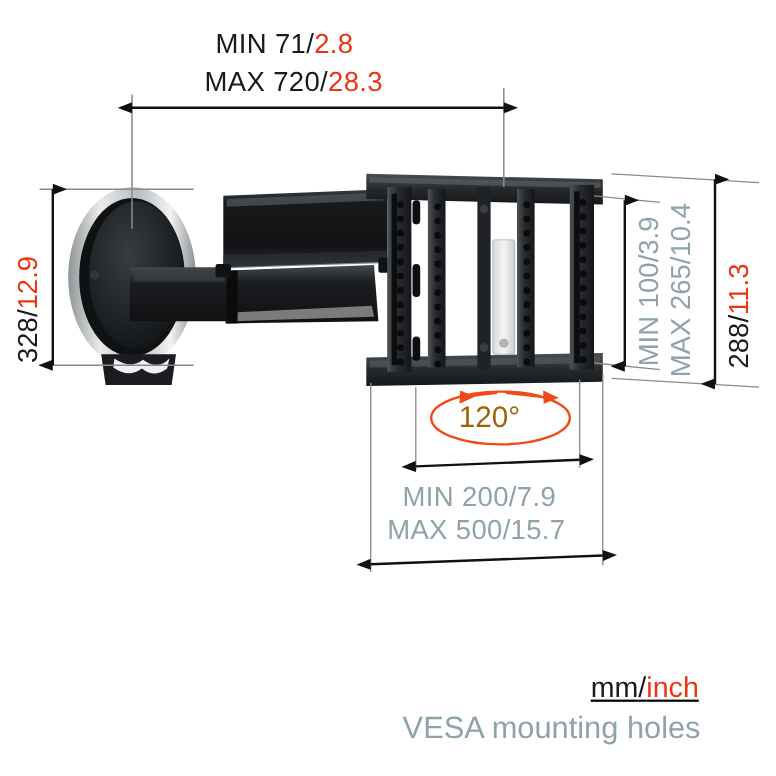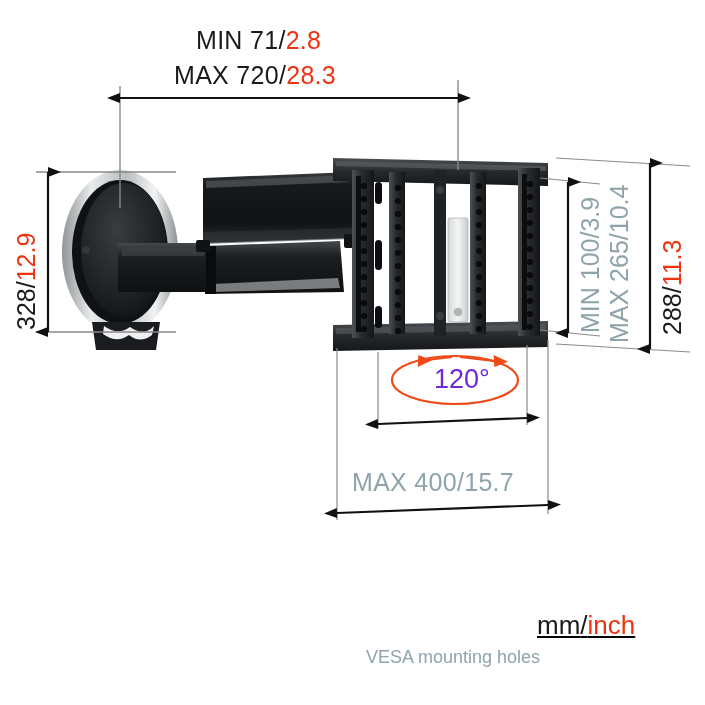--- a/index.html
+++ b/index.html
@@ -9,22 +9,22 @@
   #stage svg{position:absolute;top:0;left:0;}
   .lbl{position:absolute;white-space:nowrap;line-height:1;}
   .blk{color:#1a1a1a;}
   .red{color:#ee3311;}
   .gry{color:#8fa3ab;}
   .d-top{font-size:25px;letter-spacing:.3px;}
   .d-mid{font-size:25px;letter-spacing:.3px;}
   .d-small{font-size:25px;}
   .rot-ccw{transform-origin:0 0;transform:rotate(-90deg);}
   .legend1{font-size:26px;}
-  .legend2{font-size:18px;}
-  .deg{font-size:26px;color:#6d28d9;margin-left:17px;}
+  .legend2{font-size:28px;}
+  .deg{font-size:26px;color:#a16207;}
 </style>
 </head>
 <body>
 
 <div id="stage">
 
   <svg width="705" height="705" viewBox="0 0 705 705">
     <defs>
       <marker id="ahL" markerWidth="14" markerHeight="10" refX="13" refY="5" orient="auto" markerUnits="userSpaceOnUse">
         <path d="M13,0 L0,5 L13,10 Z" fill="#111"></path>
@@ -232,42 +232,43 @@
 
     <line x1="337" y1="348" x2="337" y2="520" stroke="#8a8a8a" stroke-width="1.2"></line>
     <line x1="548" y1="340" x2="548" y2="514" stroke="#8a8a8a" stroke-width="1.2"></line>
     <line x1="337" y1="513" x2="548" y2="505" stroke="#111" stroke-width="2.2" marker-start="url(#ahL)" marker-end="url(#ahR)"></line>
   </svg>
 
   <div class="lbl d-top" style="left:196px;top:28px;">
     <span class="blk">MIN 71</span><span class="blk">/</span><span class="red">2.8</span>
   </div>
 
-  <div class="lbl d-top" style="left:174px;top:63px;">
+  <div class="lbl d-top" style="left:186px;top:63px;">
     <span class="blk">MAX 720</span><span class="blk">/</span><span class="red">28.3</span>
   </div>
 
   <div class="lbl d-small rot-ccw" style="left:14px;top:330px;">
     <span class="blk">328</span><span class="blk">/</span><span class="red">12.9</span>
   </div>
 
   <div class="lbl d-small gry rot-ccw" style="left:578px;top:333px;">MIN 100/3.9</div>
 
   <div class="lbl d-small gry rot-ccw" style="left:607px;top:343px;">MAX 265/10.4</div>
 
   <div class="lbl d-small rot-ccw" style="left:660px;top:335px;">
     <span class="blk">288</span><span class="blk">/</span><span class="red">11.3</span>
   </div>
 
   <div class="lbl deg" style="left:417px;top:366px;font-size:27px;">
     <span>120</span><span>°</span>
   </div>
 
-
-  <div class="lbl d-mid gry" style="left:352px;top:470px;">MAX 400/15.7</div>
+  <div class="lbl d-mid gry" style="left:366px;top:440px;">MIN 200/7.9</div>
+
+  <div class="lbl d-mid gry" style="left:352px;top:470px;">MAX 500/15.7</div>
 
 
   <div class="lbl legend1" style="left:537px;top:612px;text-decoration:underline;">
     <span class="blk">mm</span><span class="blk">/</span><span class="red">inch</span>
   </div>
 
   <div class="lbl legend2 gry" style="left:366px;top:648px;">VESA mounting holes</div>
 
 </div>
 

